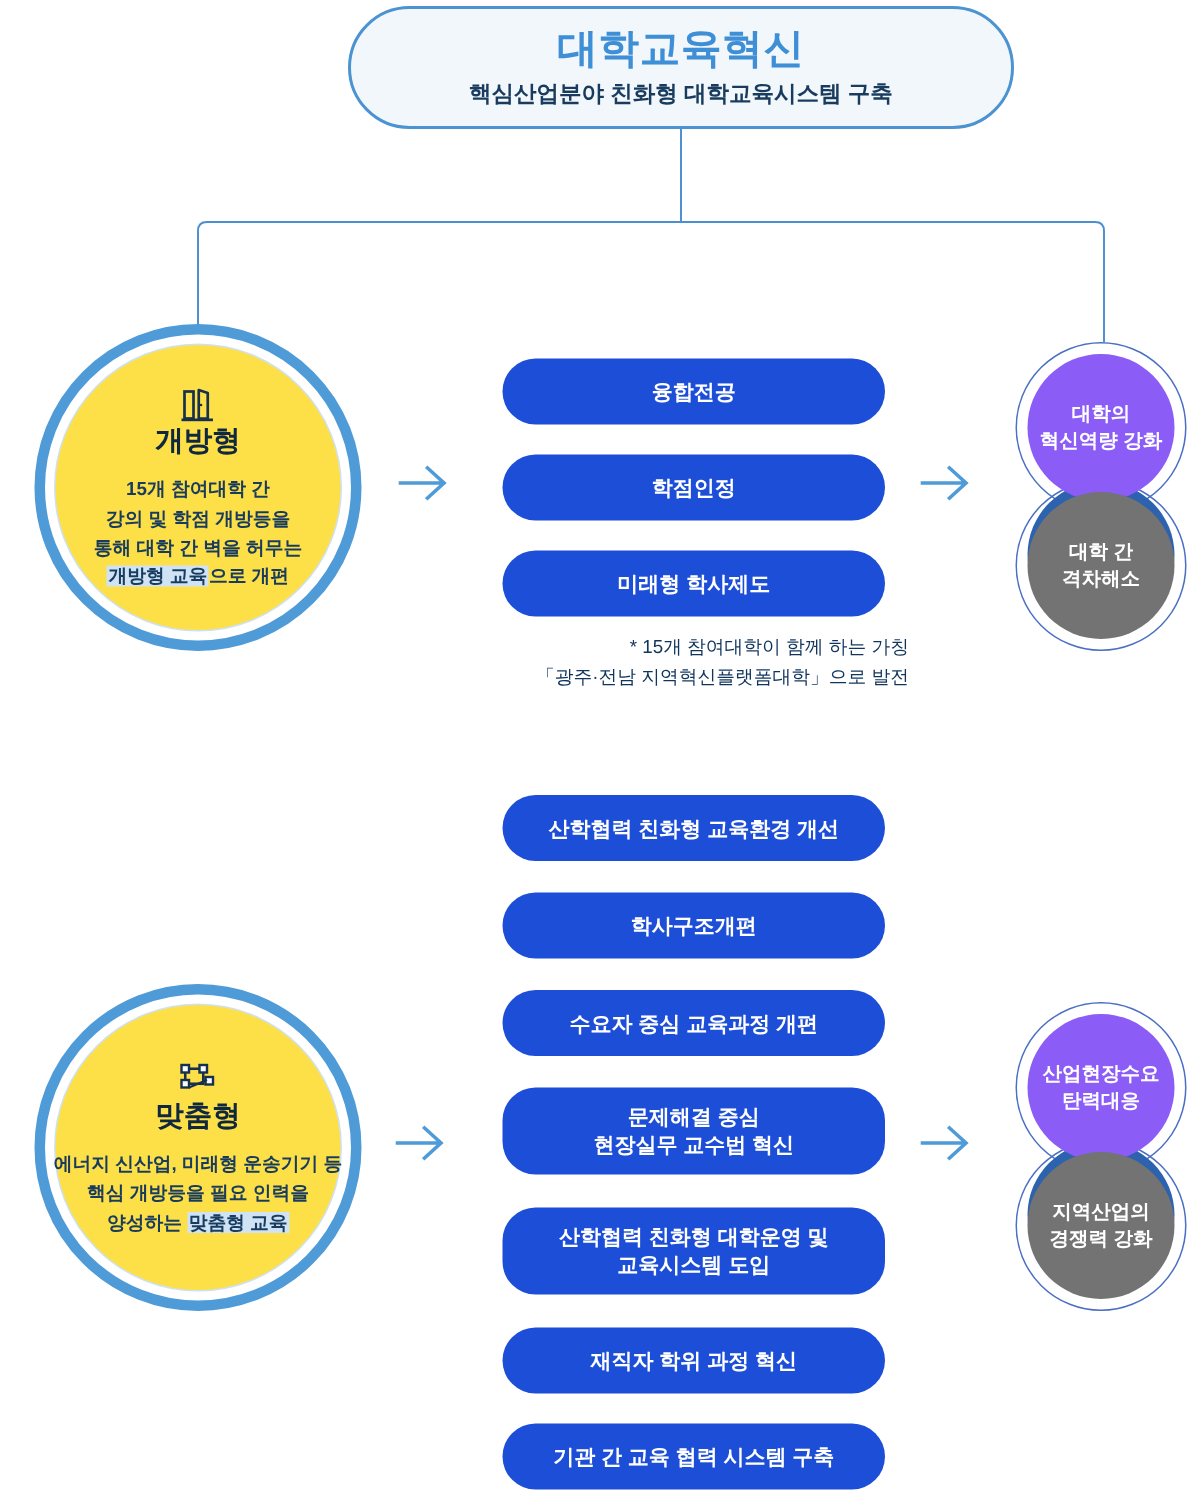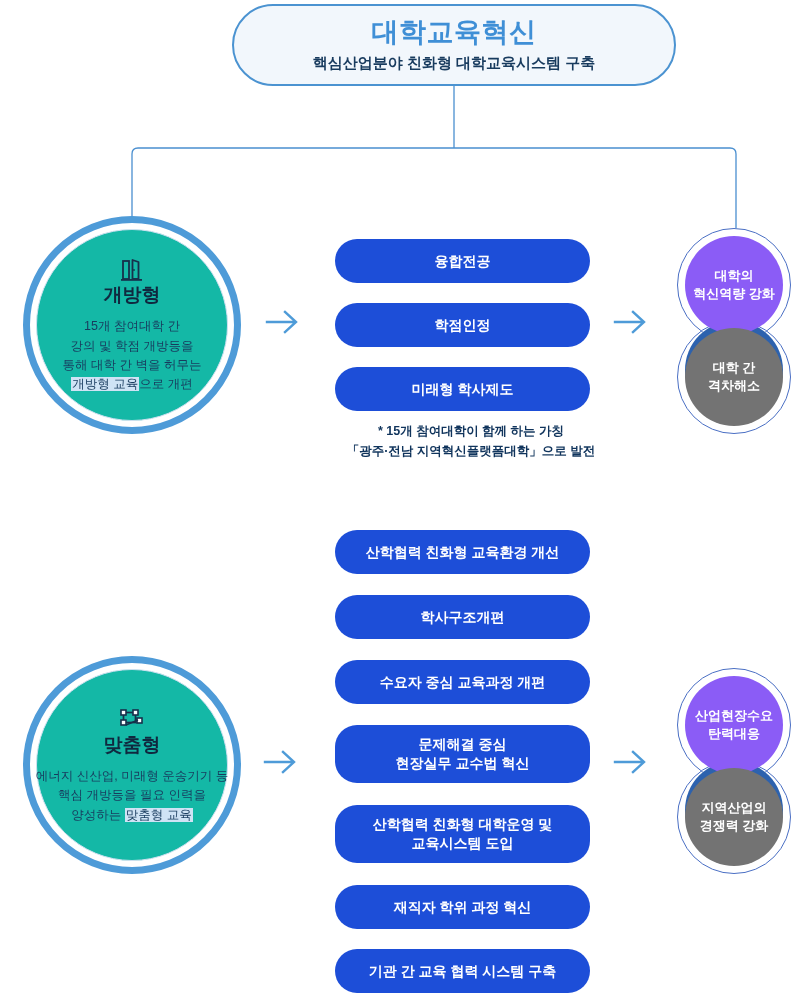--- a/index.html
+++ b/index.html
@@ -71,21 +71,21 @@
     border: 7px solid #4e9bd8;
     background: #ffffff;
     box-sizing: border-box;
   }
   .cat-inner {
     position: absolute;
     left: 6px; top: 6px;
     right: 6px; bottom: 6px;
     border-radius: 50%;
     border: 1px solid #cfe1f1;
-    background: #14b8a6;
+    background: #fde047;
     display: flex;
     flex-direction: column;
     align-items: center;
     justify-content: center;
     box-sizing: border-box;
   }
   .cat-icon {
     width: 30px;
     height: 28px;
     margin-bottom: 2px;
@@ -95,21 +95,21 @@
   }
   .cat-title {
     font-size: 19px;
     font-weight: bold;
     color: #10283f;
     margin-bottom: 11px;
     line-height: 1.1;
   }
   .cat-desc {
     font-size: 12.5px;
-    font-weight: normal;
+    font-weight: bold;
     color: #183b5e;
     line-height: 1.55;
     text-align: center;
     width: 200px;
   }
   .cat-desc .hl {
     background: #cfe3f5;
     padding: 0 1px;
     margin-top: 13px;
   }
@@ -127,25 +127,25 @@
     align-items: center;
     justify-content: center;
     text-align: center;
     line-height: 1.35;
   }
 
   
   .footnote {
     position: absolute;
     font-size: 12.5px;
-    font-weight: bold;
+    font-weight: normal;
     color: #10345c;
     line-height: 1.6;
     white-space: pre-line;
-    text-align: center;
+    text-align: right;
   }
 
   
   .outcome-group {
     position: absolute;
     width: 120px;
   }
   .outcome-ring {
     position: absolute;
     width: 114px;

